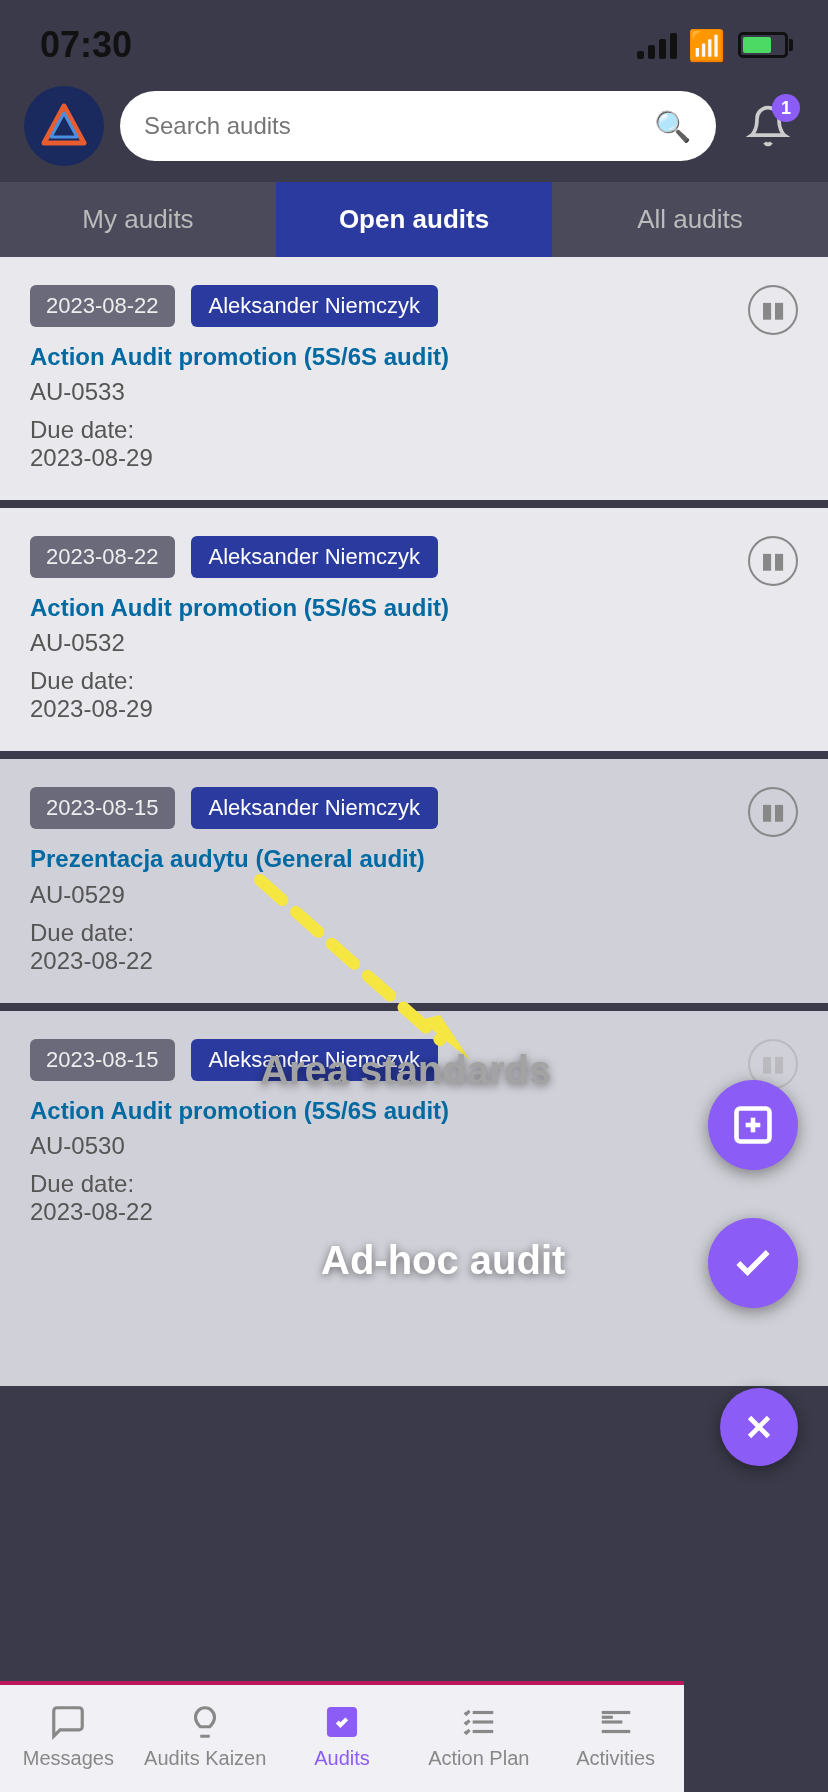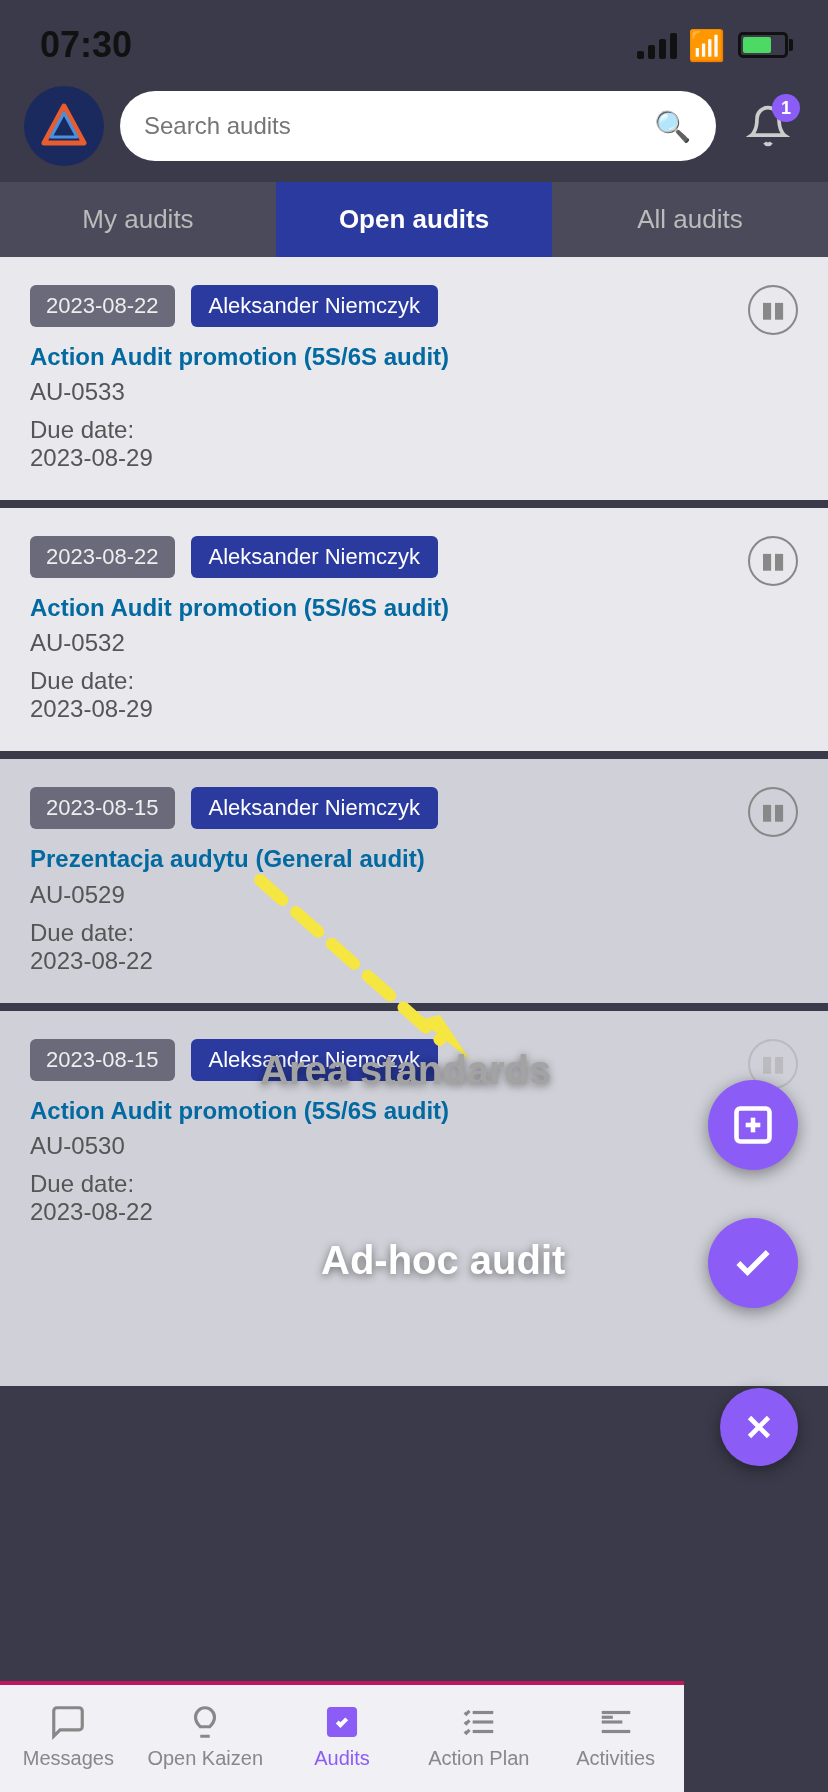--- a/index.html
+++ b/index.html
@@ -466,21 +466,21 @@
   <div class="nav-item">
     <svg viewBox="0 0 24 24" fill="none" stroke="#888" stroke-width="2">
       <path d="M21 15a2 2 0 0 1-2 2H7l-4 4V5a2 2 0 0 1 2-2h14a2 2 0 0 1 2 2z"></path>
     </svg>
     <span>Messages</span>
   </div>
   <div class="nav-item">
     <svg viewBox="0 0 24 24" fill="none" stroke="#888" stroke-width="2">
       <path d="M9 21h6M12 3a6 6 0 0 1 6 6c0 3-2 5-3 6H9c-1-1-3-3-3-6a6 6 0 0 1 6-6z"></path>
     </svg>
-    <span>Open Kaizen</span>
+    <span>Audits Kaizen</span>
   </div>
   <div class="nav-item active">
     <svg viewBox="0 0 24 24" fill="#8b5cf6" stroke="#8b5cf6" stroke-width="1">
       <rect x="3" y="3" width="18" height="18" rx="2" fill="#8b5cf6"></rect>
       <polyline points="9 12 11 14 15 10" stroke="white" stroke-width="2.5" fill="none"></polyline>
     </svg>
     <span style="color:#8b5cf6;">Audits</span>
   </div>
   <div class="nav-item">
     <svg viewBox="0 0 24 24" fill="none" stroke="#888" stroke-width="2">

